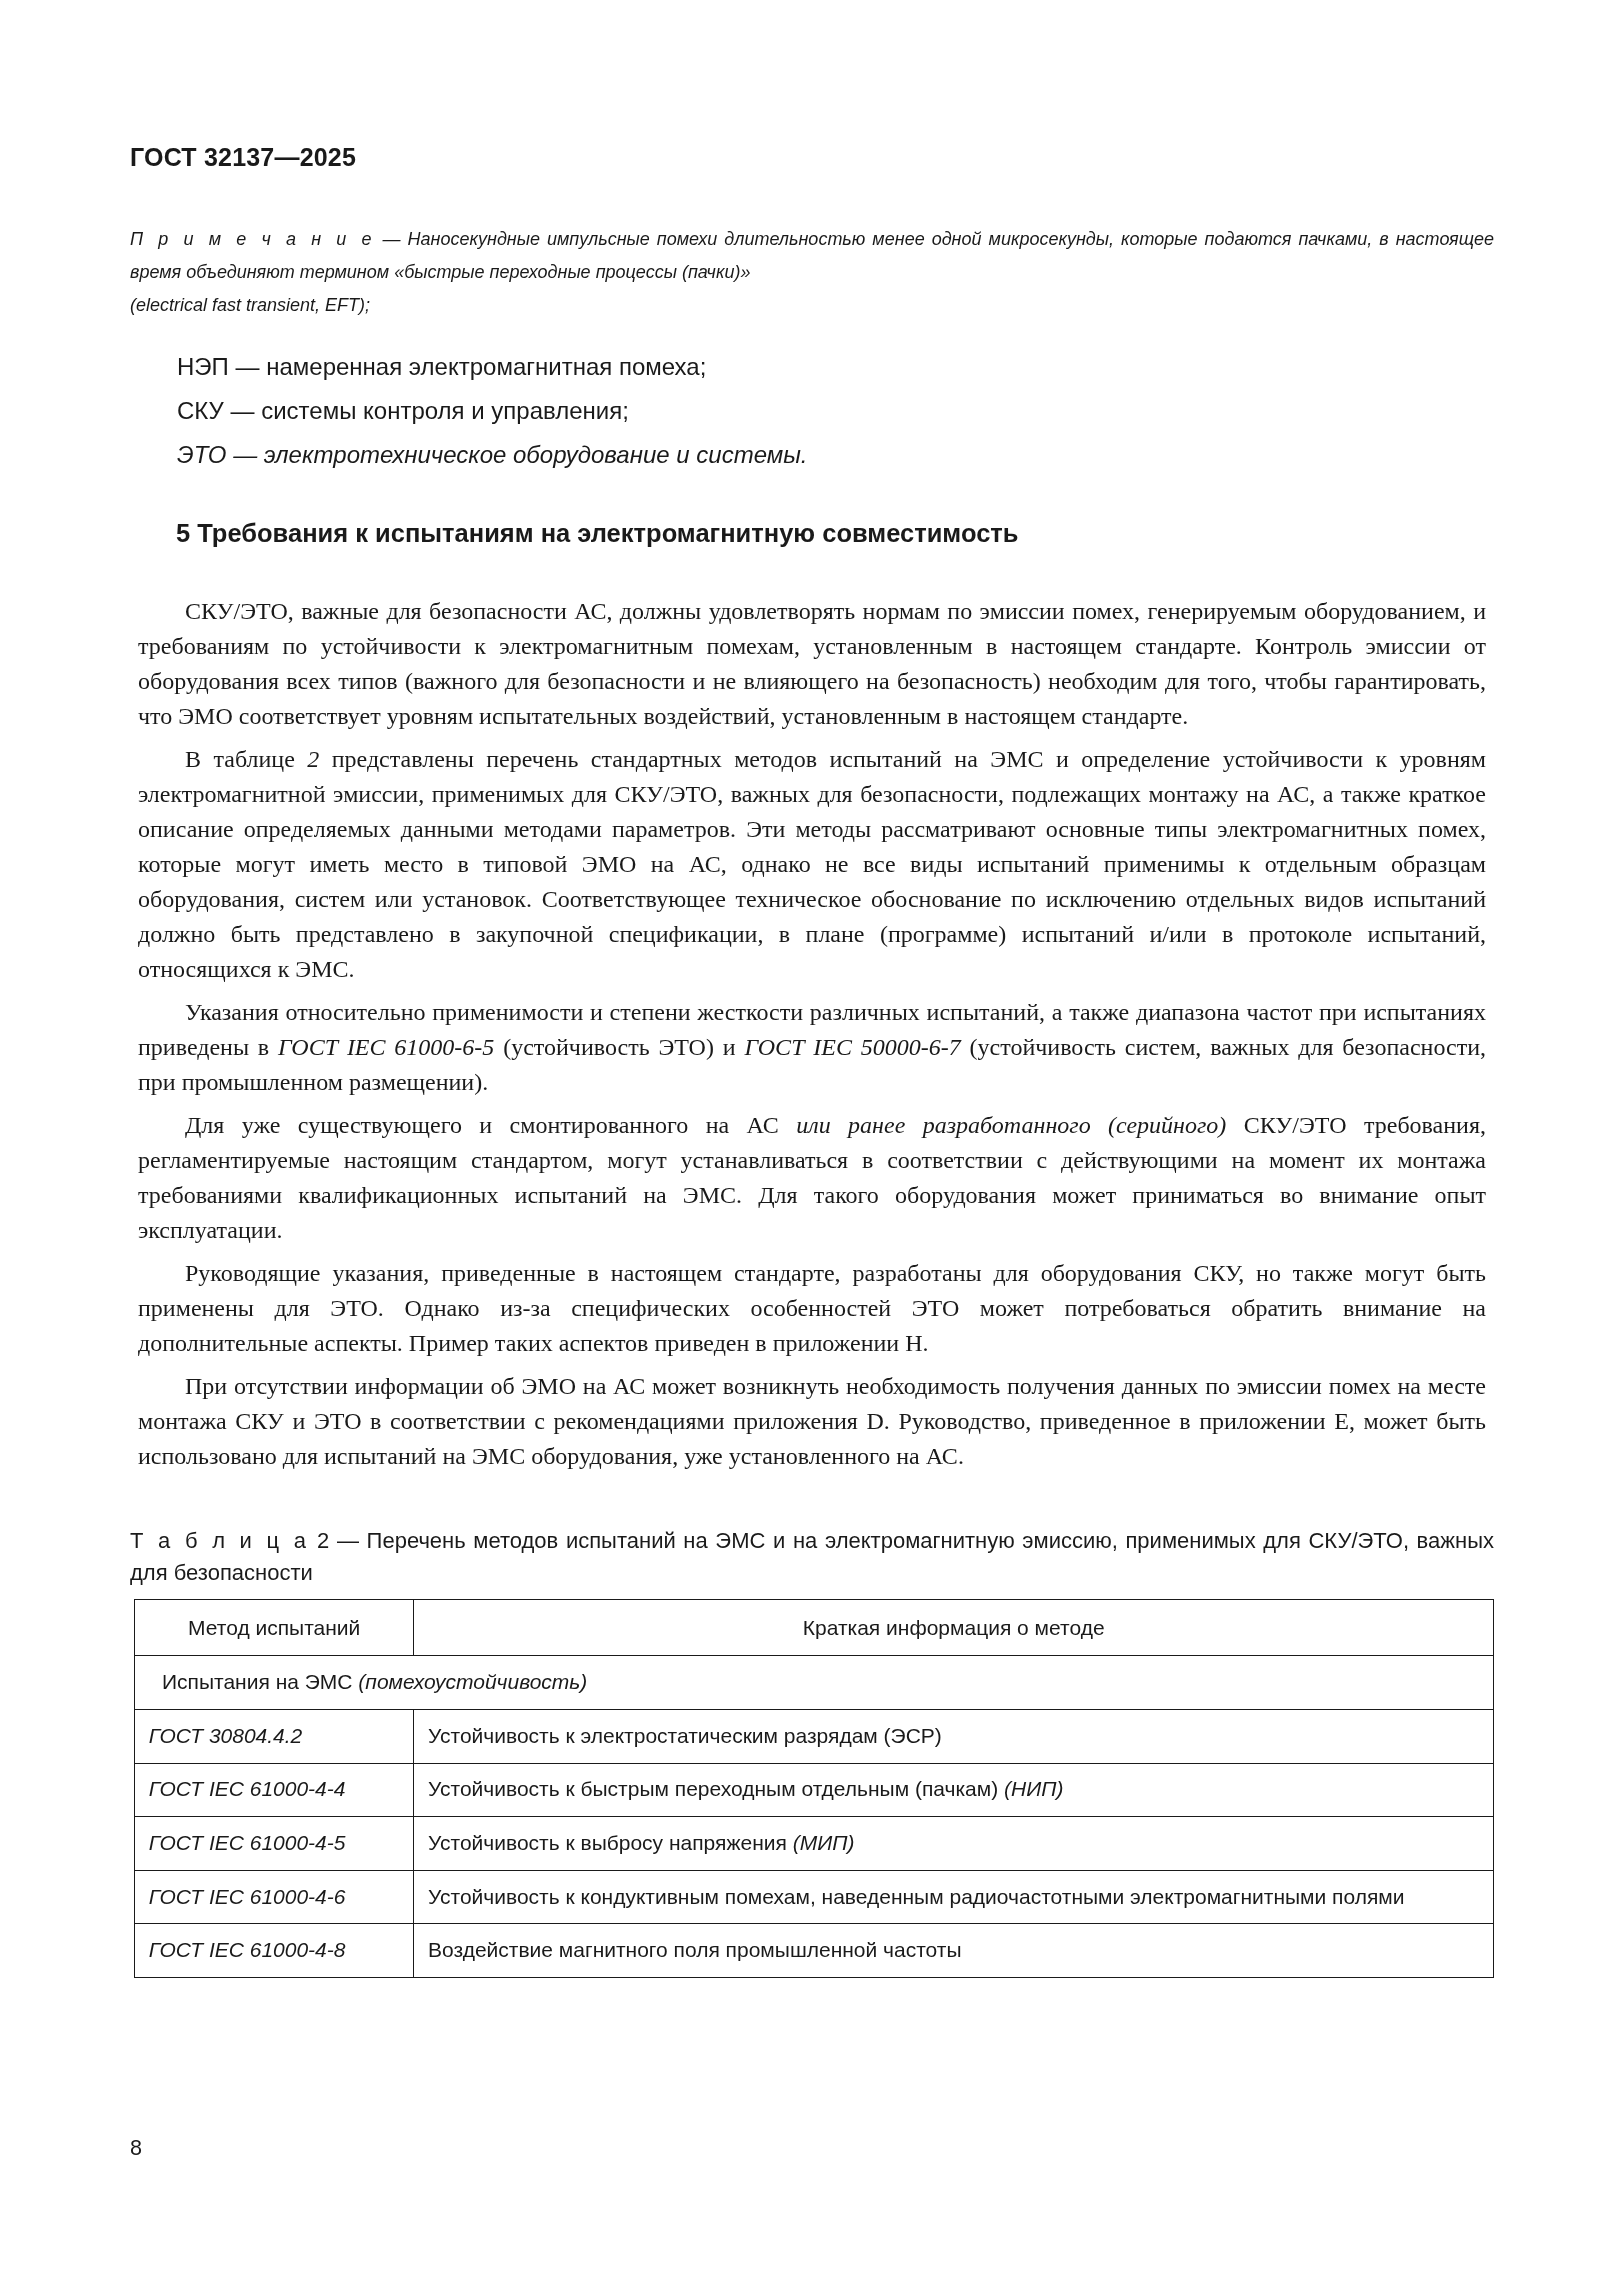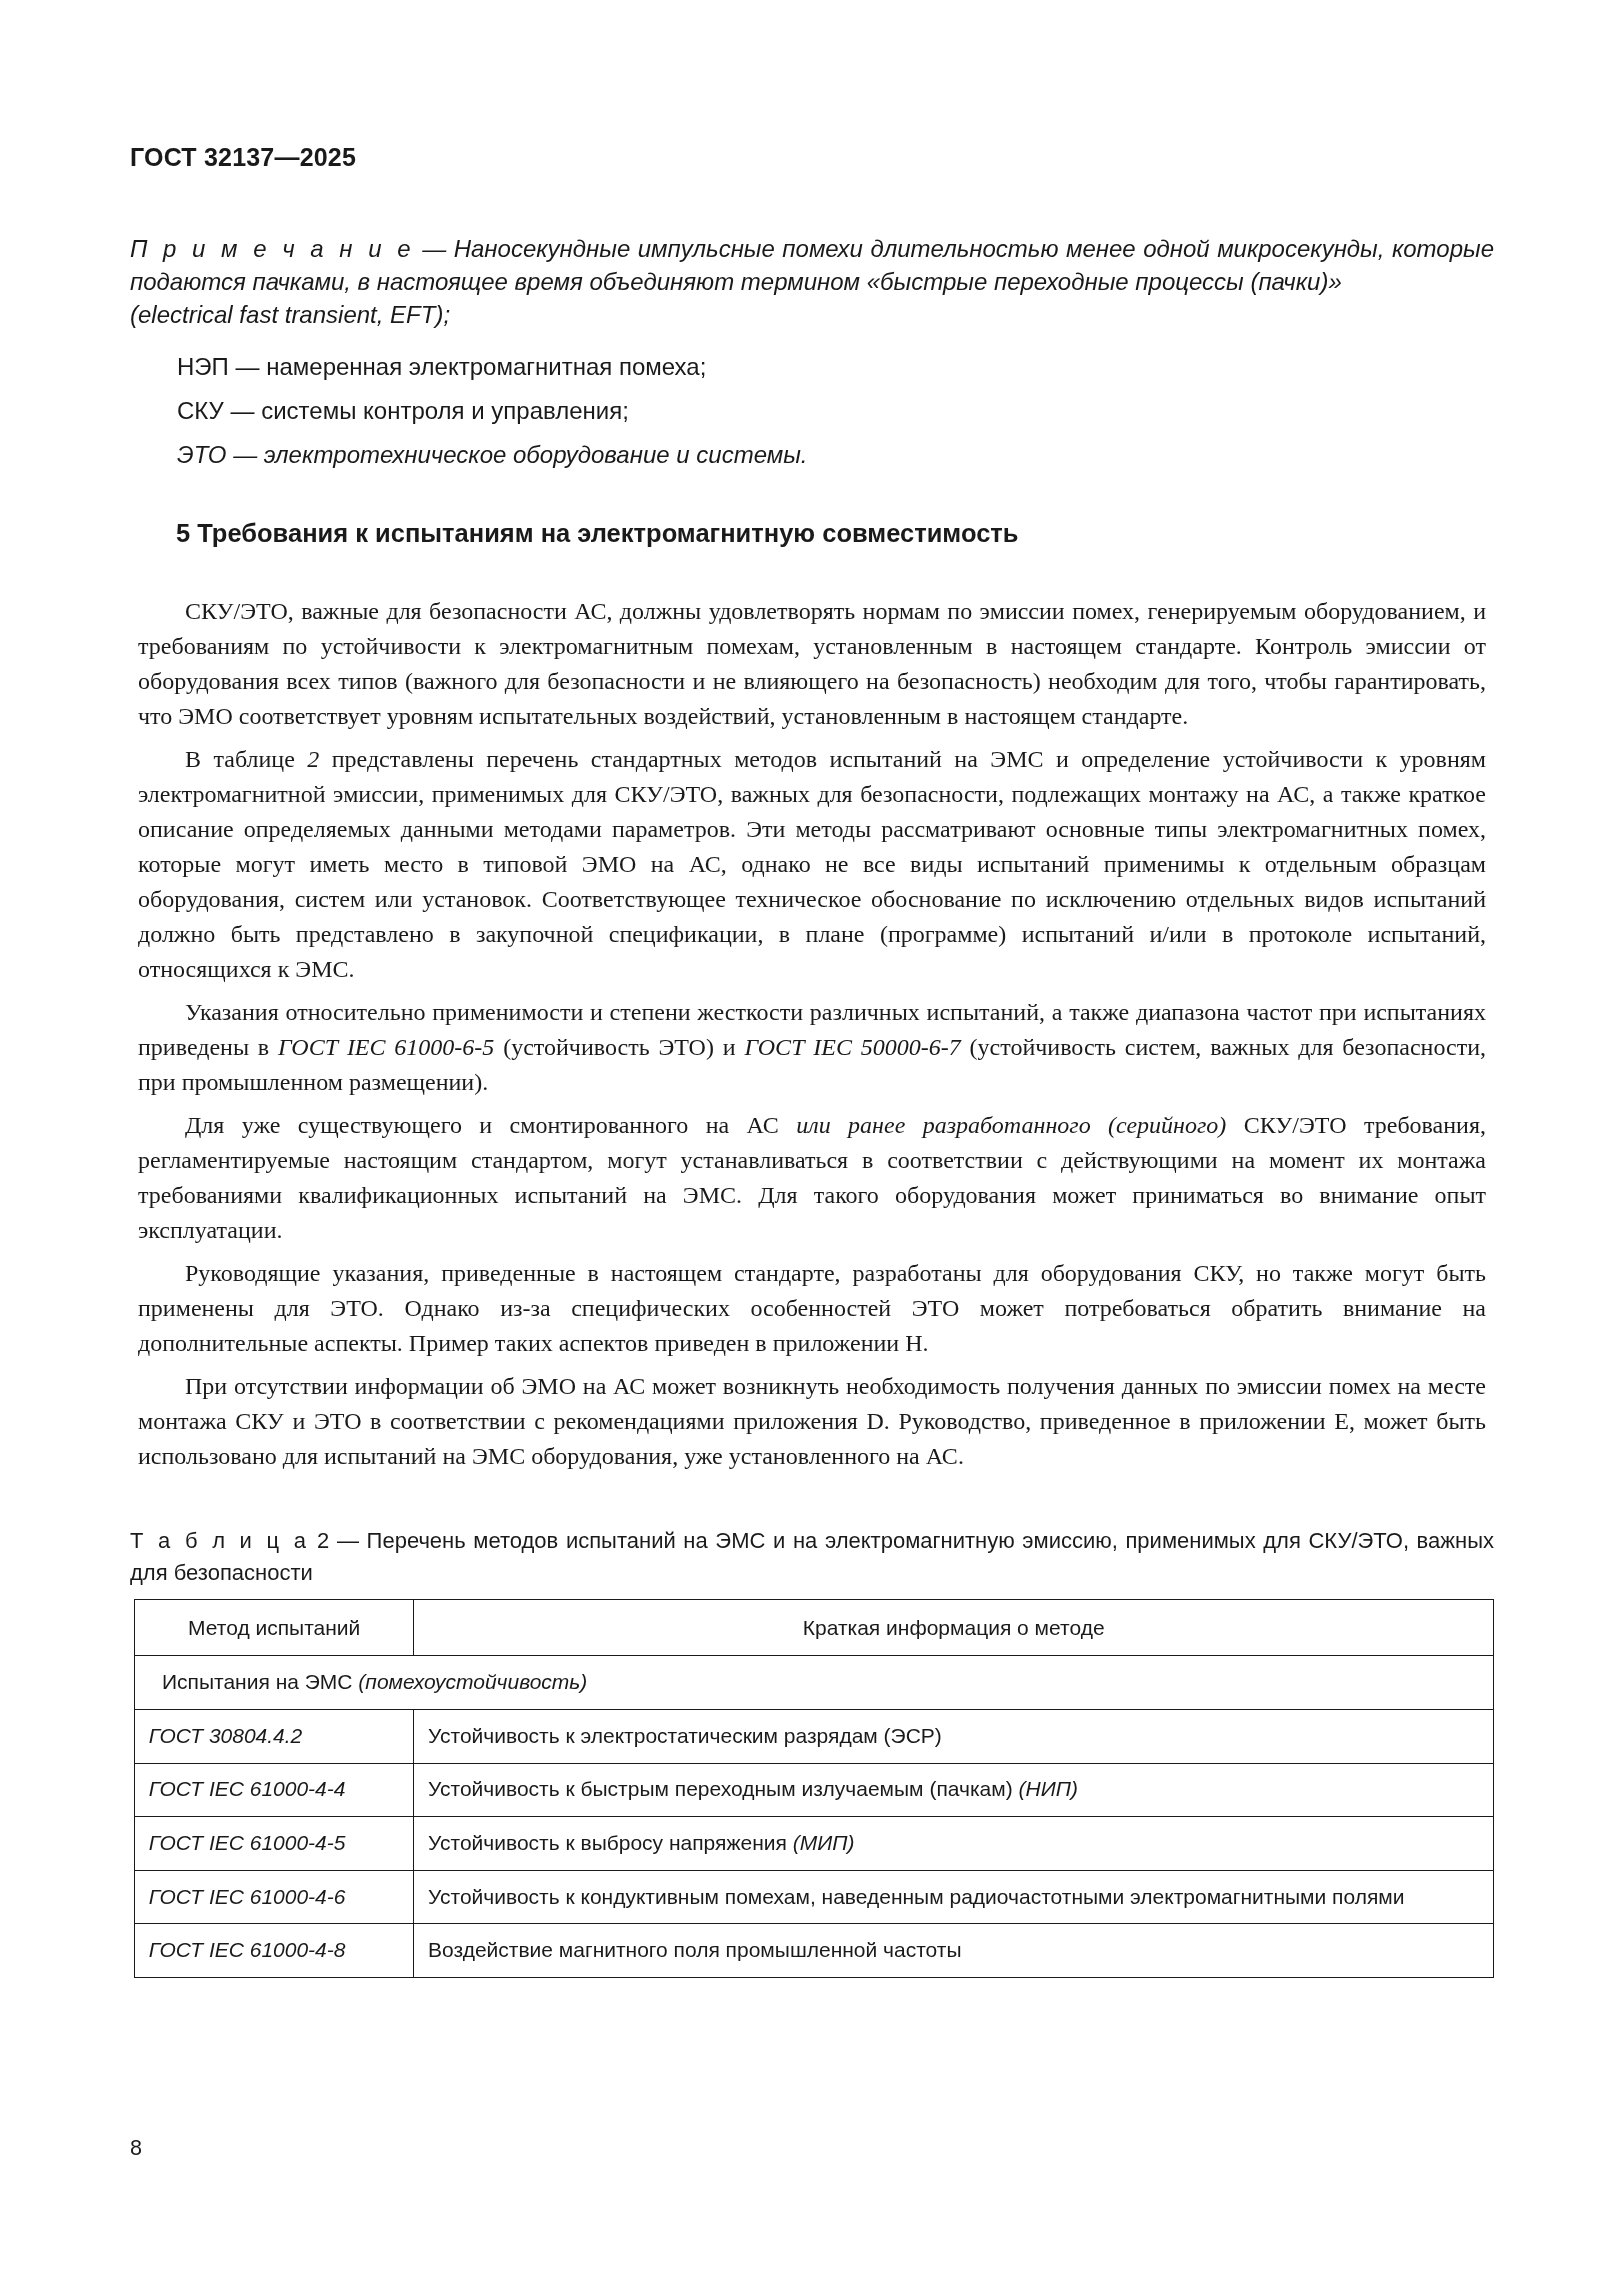--- a/index.html
+++ b/index.html
@@ -30,26 +30,25 @@
     letter-spacing: 0.2px;
     white-space: nowrap;
   }
 
   
   .note {
     position: absolute;
     left: 130px;
     top: 223px;
     width: 1364px;
-    font-size: 24px;
+    font-size: 18px;
     font-style: italic;
     line-height: 33px;
     text-align: justify;
     text-justify: inter-word;
-    margin-top: 9px;
   }
   .note .spaced {
     letter-spacing: 4.1px;
   }
 
   .abbr-list {
     position: absolute;
     left: 130px;
     top: 345px;
     width: 1364px;
@@ -217,21 +216,21 @@
               <span class="cell-line it">ГОСТ 30804.4.2</span>
             </td>
           <td><span>Устойчивость к электростатическим разрядам (ЭСР)</span></td>
         </tr>
 
 
         <tr>
           <td class="c1">
               <span class="cell-line it">ГОСТ IEC 61000-4-4</span>
             </td>
-          <td><span>Устойчивость к быстрым переходным излучаемым (пачкам) </span><i>(НИП)</i></td>
+          <td><span>Устойчивость к быстрым переходным отдельным (пачкам) </span><i>(НИП)</i></td>
         </tr>
 
         <tr>
           <td class="c1">
               <span class="cell-line it">ГОСТ IEC 61000-4-5</span>
             </td>
           <td><span>Устойчивость к выбросу напряжения </span><i>(МИП)</i></td>
         </tr>
 
         <tr>

